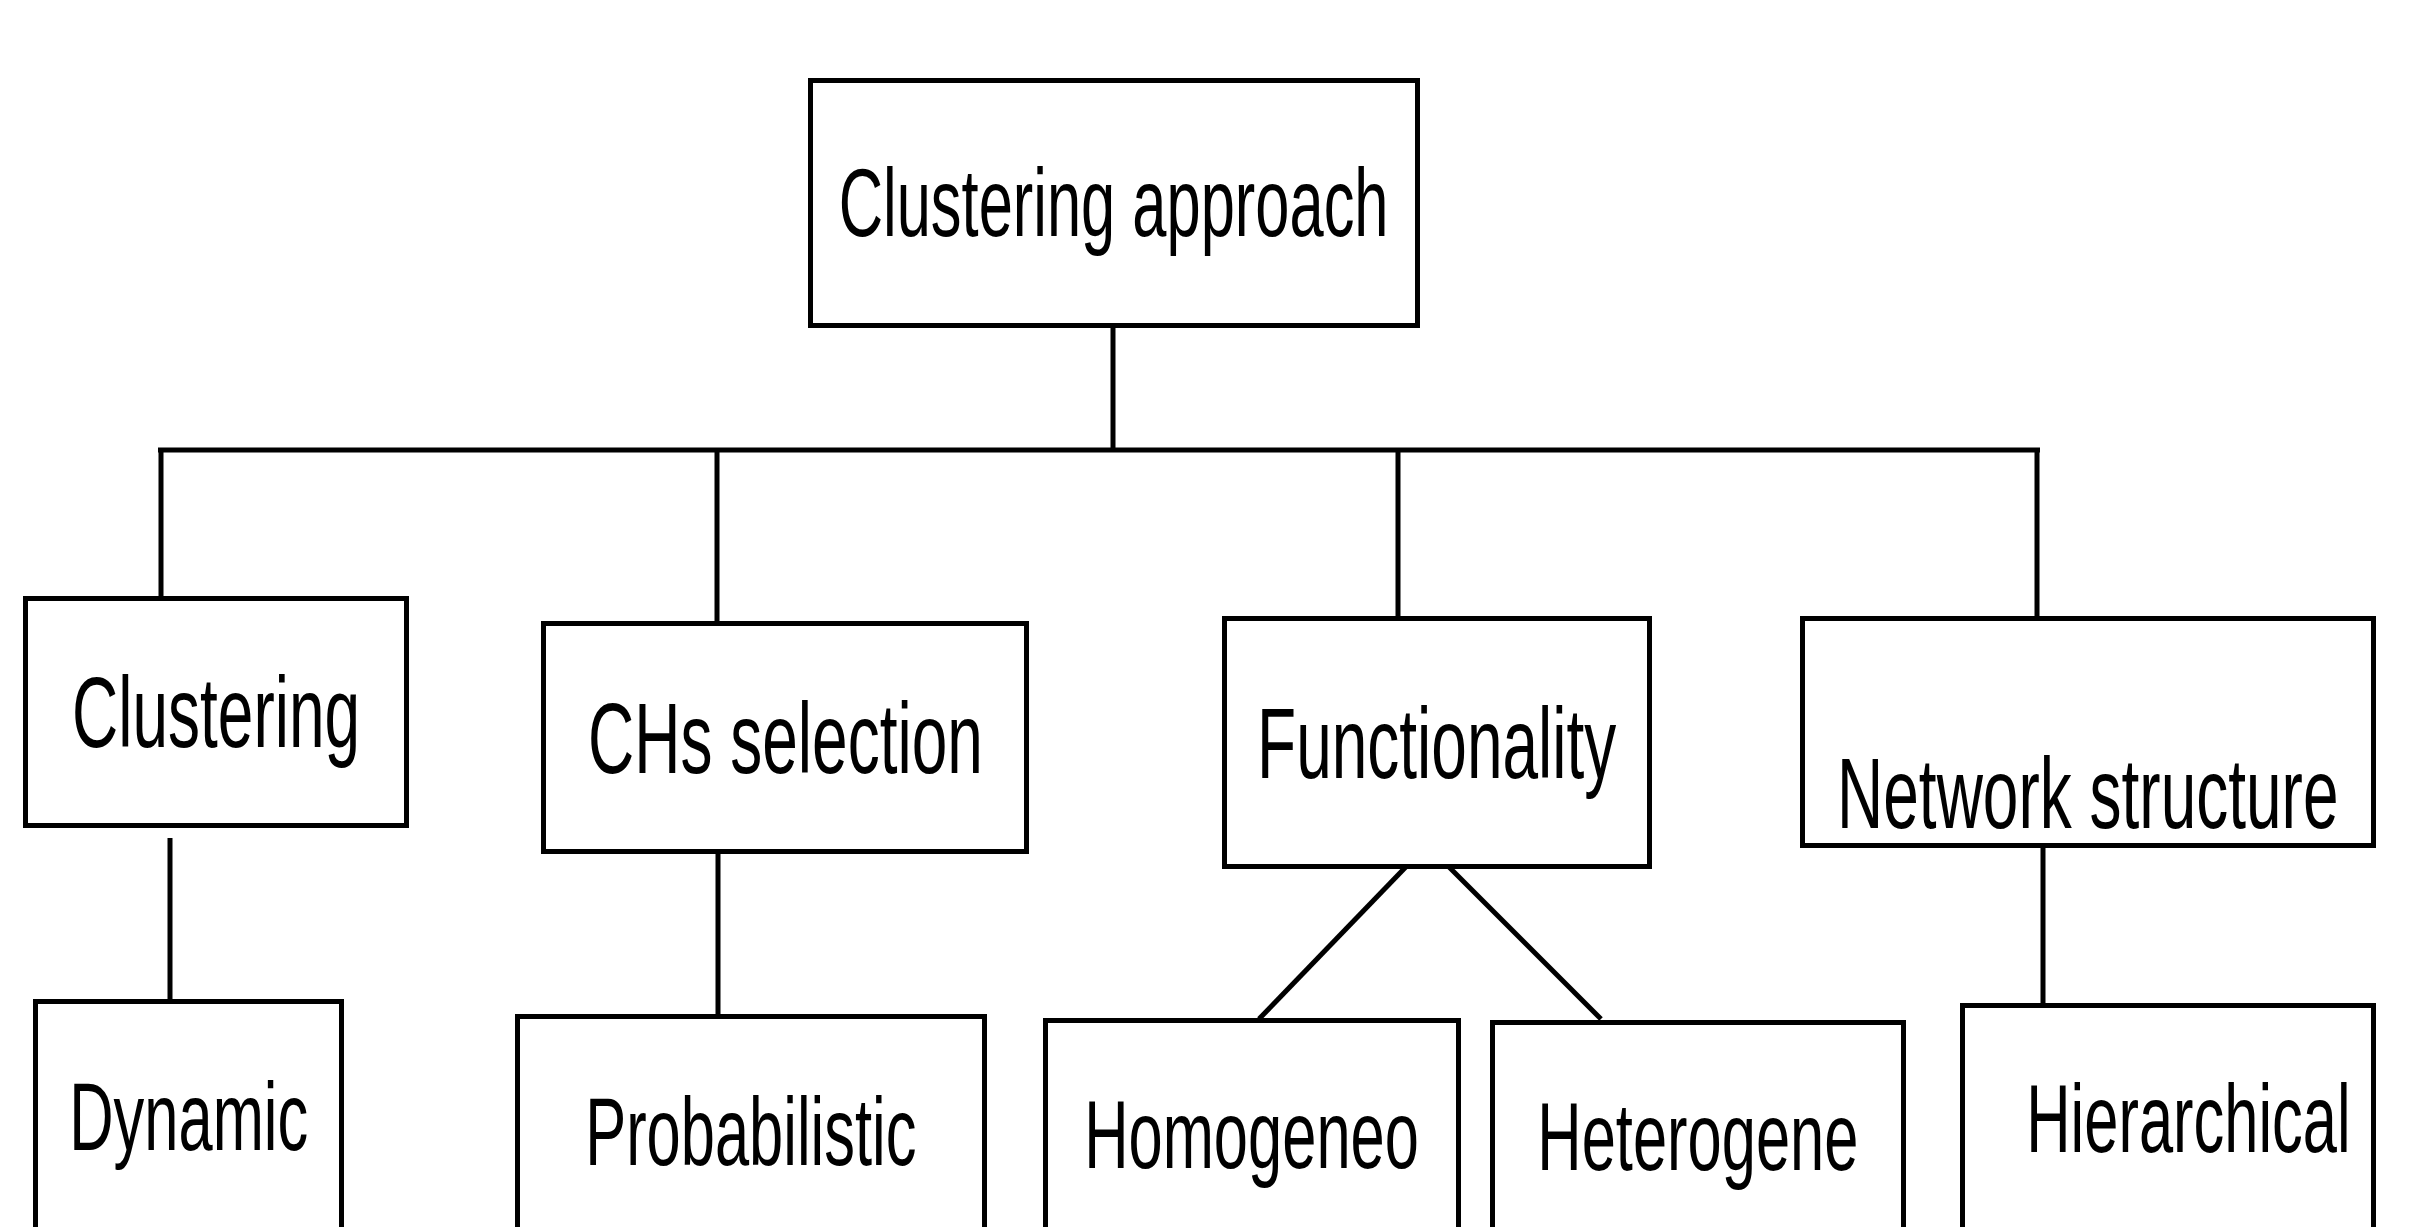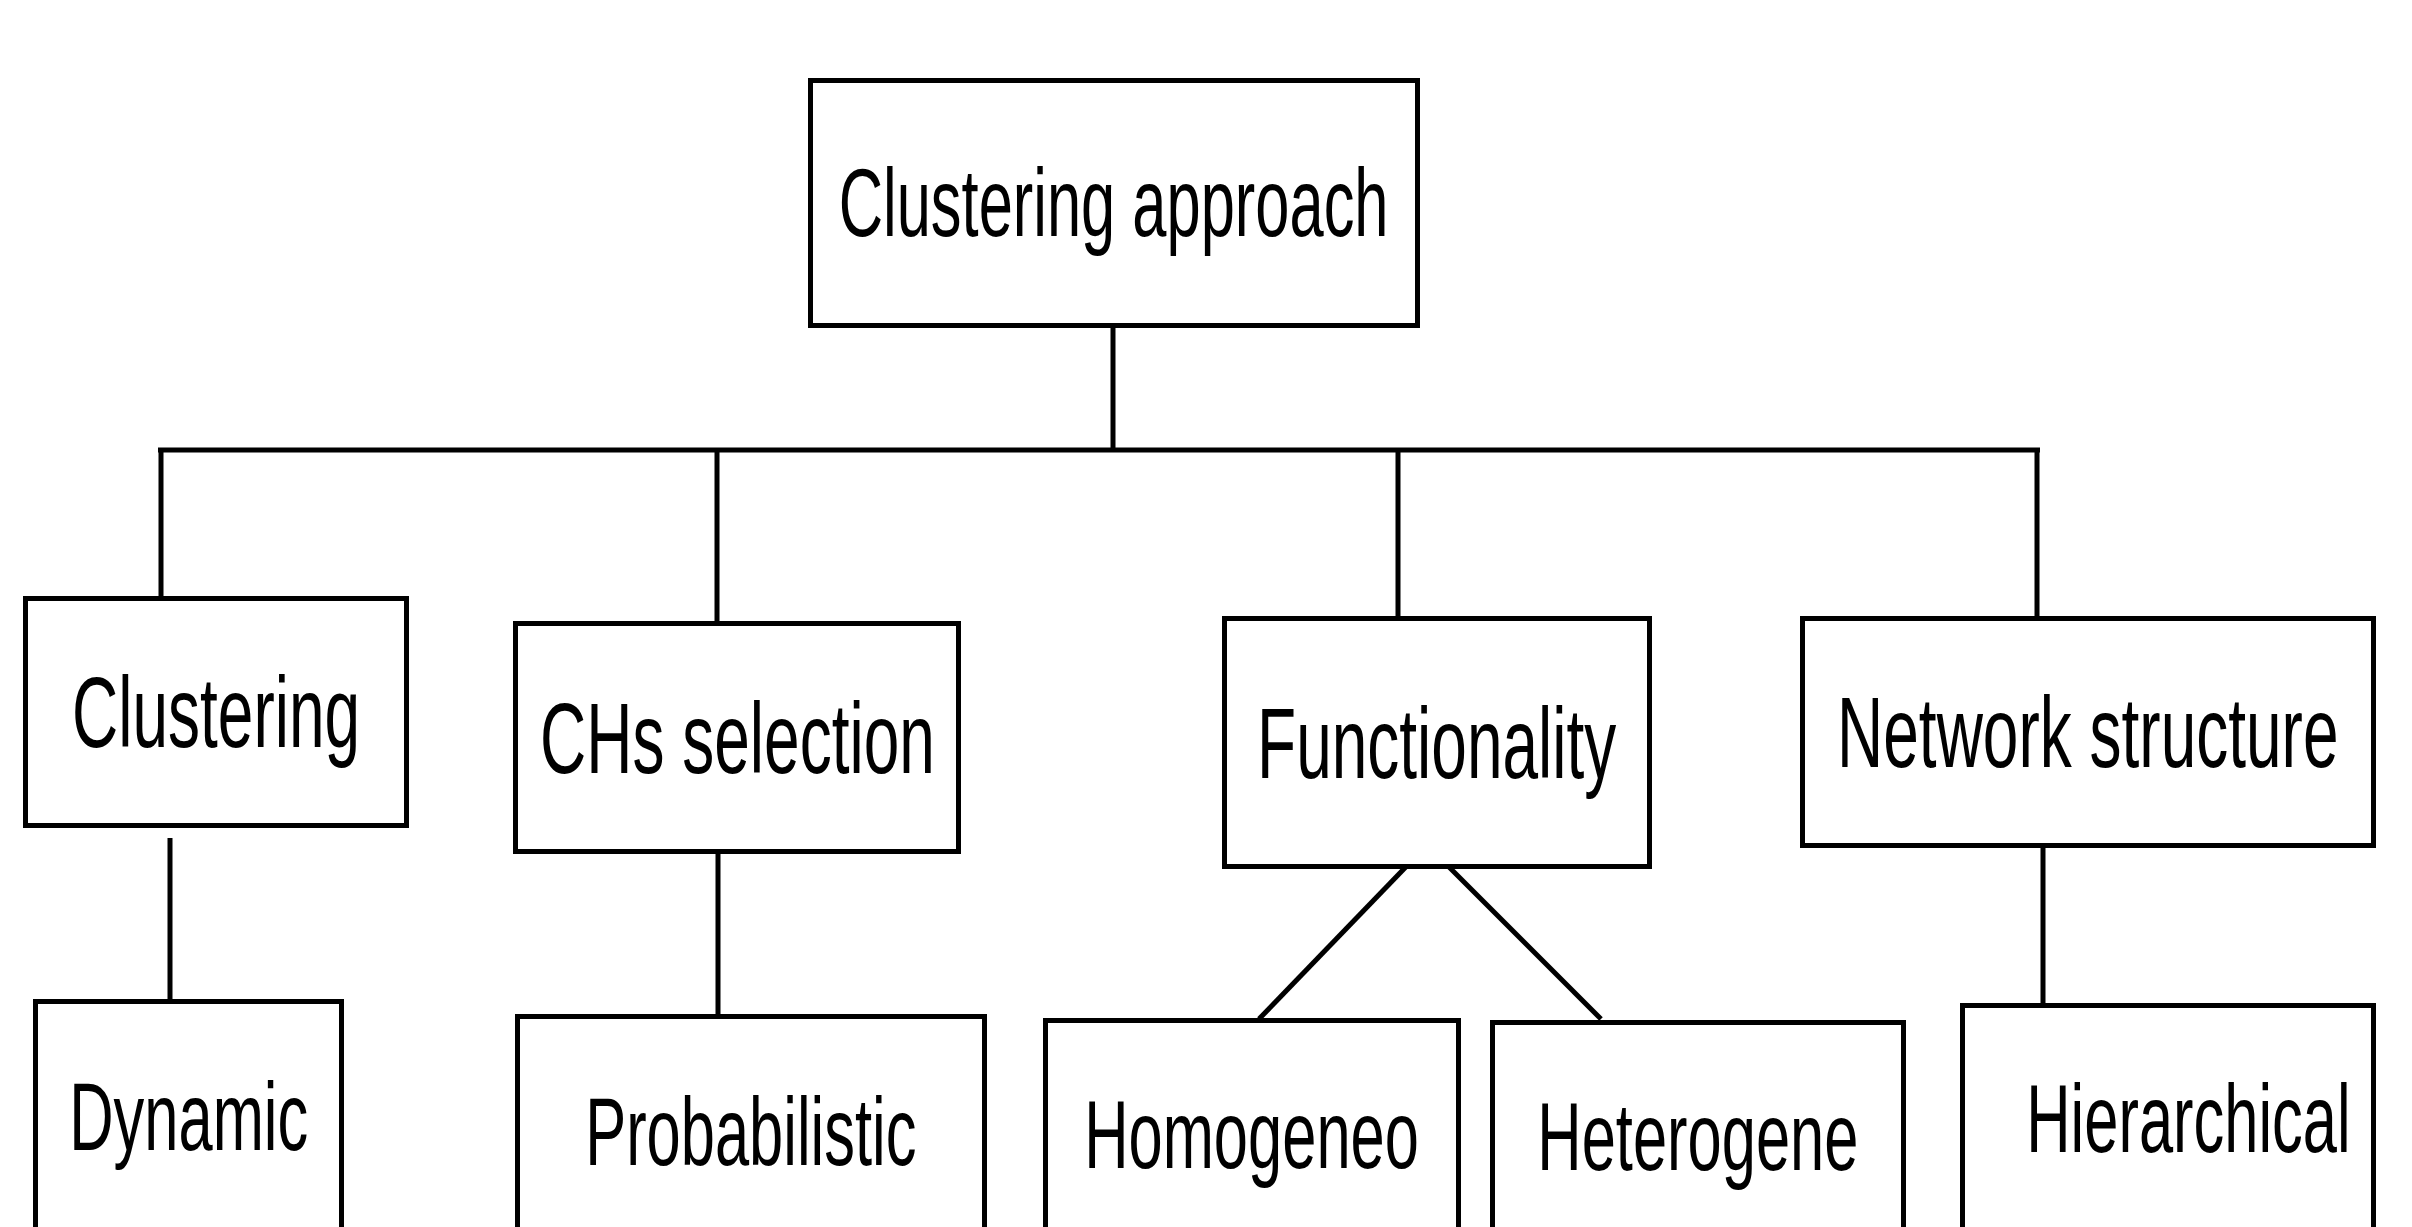--- a/index.html
+++ b/index.html
@@ -49,27 +49,27 @@
     line-height: 1;
   }
   
   #node-root { left: 808px; top: 30px; width: 612px; height: 250px; }
   #node-root .node-label { font-size: 96px; }
 
   
   #node-clustering { left: 23px; top: 548px; width: 386px; height: 232px; }
   #node-clustering .node-label { font-size: 100px; }
 
-  #node-chs-selection { left: 513px; top: 573px; width: 448px; height: 233px; }
+  #node-chs-selection { left: 541px; top: 573px; width: 488px; height: 233px; }
   #node-chs-selection .node-label { font-size: 100px; }
 
   #node-functionality { left: 1222px; top: 568px; width: 430px; height: 253px; }
   #node-functionality .node-label { font-size: 100px; }
 
-  #node-network-structure { left: 1800px; top: 568px; width: 576px; height: 232px; }
+  #node-network-structure { left: 1800px; top: 568px; width: 576px; height: 232px; align-items: flex-end; }
   #node-network-structure .node-label { font-size: 100px; }
 
   
   #node-dynamic { left: 33px; top: 951px; width: 311px; height: 235px; }
   #node-dynamic .node-label { font-size: 96px; }
 
   #node-probabilistic { left: 515px; top: 966px; width: 472px; height: 235px; }
   #node-probabilistic .node-label { font-size: 96px; }
 
   #node-homogeneous { left: 1043px; top: 970px; width: 418px; height: 233px; }

